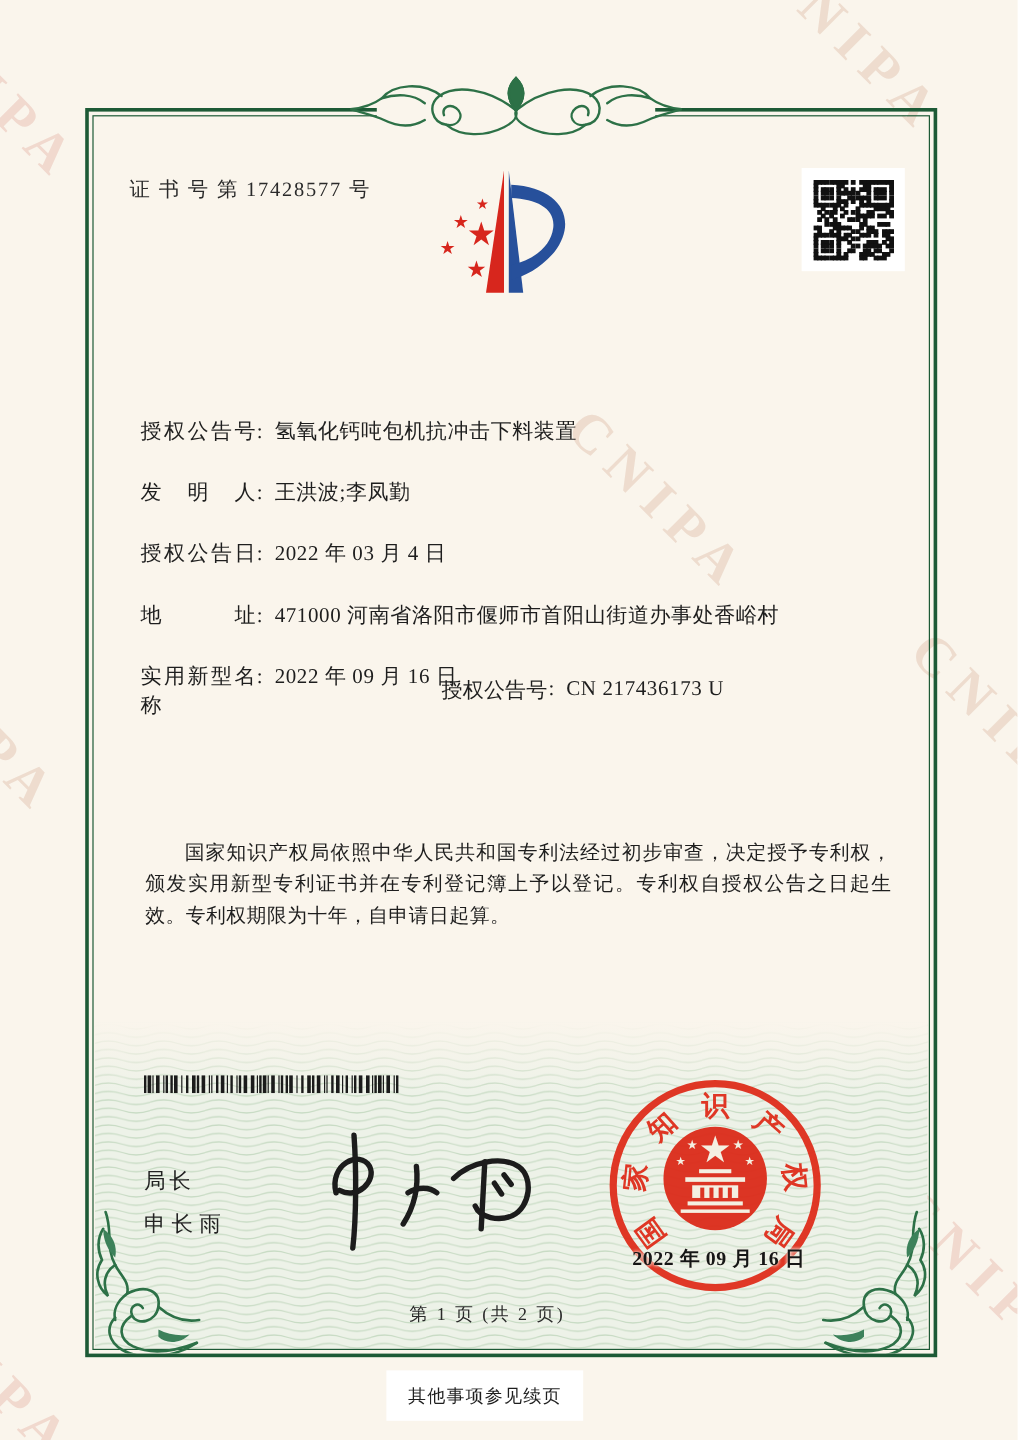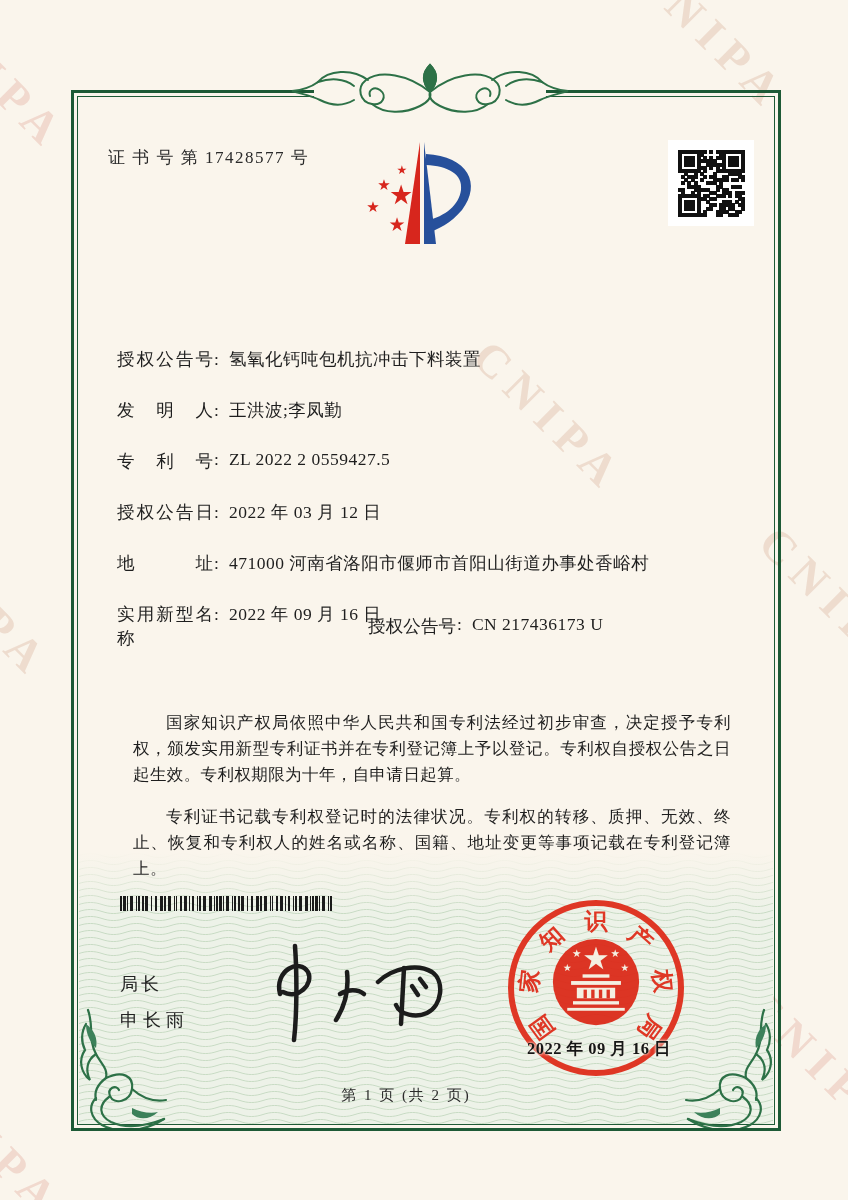--- a/index.html
+++ b/index.html
@@ -51,21 +51,21 @@
   .flabel{display:inline-block;width:96px;text-align:justify;text-align-last:justify;
           vertical-align:top;}
   .fcolon{display:inline-block;margin:0 10px 0 1px;}
   .fvalue{letter-spacing:.5px;}
   .fpair2{position:absolute;left:251px;top:12px;}
   .fpair2 .flabel{width:88px;}
 
   
   #body-text{position:absolute;left:117px;top:694px;width:630px;z-index:4;
              font-size:16.5px;line-height:26px;color:#1e1e1e;text-align:justify;letter-spacing:.4px;}
-  #body-text p{margin:16px;text-indent:2em;}
+  #body-text p{margin:4px;text-indent:2em;}
 
   
   #barcode{position:absolute;left:120px;top:896px;width:218px;height:15px;z-index:4;
            overflow:hidden;white-space:nowrap;font-size:0;}
   .bar{display:inline-block;height:15px;background:#1b1b1b;vertical-align:top;}
 
   #director-title{position:absolute;left:120px;top:972px;font-size:18px;letter-spacing:3px;
                   color:#222;z-index:4;font-family:"Liberation Sans","DejaVu Sans",sans-serif;}
   #director-name{position:absolute;left:120px;top:1008px;font-size:18px;letter-spacing:5px;
                  color:#222;z-index:4;font-family:"Liberation Sans","DejaVu Sans",sans-serif;}
@@ -422,39 +422,35 @@
 
 
   <div id="fields">
     <div class="frow">
       <span class="flabel">授权公告号</span><span class="fcolon">:</span><span class="fvalue">氢氧化钙吨包机抗冲击下料装置</span>
     </div>
     <div class="frow">
       <span class="flabel">发明人</span><span class="fcolon">:</span><span class="fvalue">王洪波;李凤勤</span>
     </div>
     <div class="frow">
-      <span class="flabel">专利号</span><span class="fcolon">:</span><span class="fvalue">ZL 2022 2 0559427.5</span>
-    </div>
-    <div class="frow">
-      <span class="flabel">授权公告日</span><span class="fcolon">:</span><span class="fvalue">2022 年 03 月 12 日</span>
+      <span class="flabel">授权公告日</span><span class="fcolon">:</span><span class="fvalue">2022 年 03 月 4 日</span>
     </div>
     <div class="frow">
       <span class="flabel">地址</span><span class="fcolon">:</span><span class="fvalue">471000 河南省洛阳市偃师市首阳山街道办事处香峪村</span>
     </div>
     <div class="frow">
       <span class="flabel">实用新型名称</span><span class="fcolon">:</span><span class="fvalue">2022 年 09 月 16 日</span>
       <span class="fpair2">
         <span class="flabel">授权公告号</span><span class="fcolon">:</span><span class="fvalue">CN 217436173 U</span>
       </span>
     </div>
   </div>
 
   <div id="body-text">
     <p>国家知识产权局依照中华人民共和国专利法经过初步审查，决定授予专利权，颁发实用新型专利证书并在专利登记簿上予以登记。专利权自授权公告之日起生效。专利权期限为十年，自申请日起算。</p>
-    <p>专利证书记载专利权登记时的法律状况。专利权的转移、质押、无效、终止、恢复和专利权人的姓名或名称、国籍、地址变更等事项记载在专利登记簿上。</p>
   </div>
 
   <div id="barcode"><span class="bar" style="width: 2px; margin-right: 1px;"></span><span class="bar" style="width: 3px; margin-right: 1px;"></span><span class="bar" style="width: 1px; margin-right: 2px;"></span><span class="bar" style="width: 3px; margin-right: 3px;"></span><span class="bar" style="width: 1px; margin-right: 1px;"></span><span class="bar" style="width: 2px; margin-right: 2px;"></span><span class="bar" style="width: 2px; margin-right: 1px;"></span><span class="bar" style="width: 3px; margin-right: 3px;"></span><span class="bar" style="width: 1px; margin-right: 3px;"></span><span class="bar" style="width: 2px; margin-right: 3px;"></span><span class="bar" style="width: 3px; margin-right: 1px;"></span><span class="bar" style="width: 2px; margin-right: 2px;"></span><span class="bar" style="width: 3px; margin-right: 3px;"></span><span class="bar" style="width: 1px; margin-right: 1px;"></span><span class="bar" style="width: 1px; margin-right: 3px;"></span><span class="bar" style="width: 2px; margin-right: 2px;"></span><span class="bar" style="width: 3px; margin-right: 2px;"></span><span class="bar" style="width: 1px; margin-right: 2px;"></span><span class="bar" style="width: 2px; margin-right: 3px;"></span><span class="bar" style="width: 1px; margin-right: 1px;"></span><span class="bar" style="width: 2px; margin-right: 2px;"></span><span class="bar" style="width: 3px; margin-right: 3px;"></span><span class="bar" style="width: 3px; margin-right: 2px;"></span><span class="bar" style="width: 1px; margin-right: 1px;"></span><span class="bar" style="width: 2px; margin-right: 1px;"></span><span class="bar" style="width: 3px; margin-right: 1px;"></span><span class="bar" style="width: 1px; margin-right: 2px;"></span><span class="bar" style="width: 3px; margin-right: 3px;"></span><span class="bar" style="width: 1px; margin-right: 1px;"></span><span class="bar" style="width: 2px; margin-right: 2px;"></span><span class="bar" style="width: 2px; margin-right: 1px;"></span><span class="bar" style="width: 3px; margin-right: 3px;"></span><span class="bar" style="width: 1px; margin-right: 3px;"></span><span class="bar" style="width: 2px; margin-right: 3px;"></span><span class="bar" style="width: 3px; margin-right: 1px;"></span><span class="bar" style="width: 2px; margin-right: 2px;"></span><span class="bar" style="width: 3px; margin-right: 3px;"></span><span class="bar" style="width: 1px; margin-right: 1px;"></span><span class="bar" style="width: 1px; margin-right: 3px;"></span><span class="bar" style="width: 2px; margin-right: 2px;"></span><span class="bar" style="width: 3px; margin-right: 2px;"></span><span class="bar" style="width: 1px; margin-right: 2px;"></span><span class="bar" style="width: 2px; margin-right: 3px;"></span><span class="bar" style="width: 1px; margin-right: 1px;"></span><span class="bar" style="width: 2px; margin-right: 2px;"></span><span class="bar" style="width: 3px; margin-right: 3px;"></span><span class="bar" style="width: 3px; margin-right: 2px;"></span><span class="bar" style="width: 1px; margin-right: 1px;"></span><span class="bar" style="width: 2px; margin-right: 1px;"></span><span class="bar" style="width: 3px; margin-right: 1px;"></span><span class="bar" style="width: 1px; margin-right: 2px;"></span><span class="bar" style="width: 3px; margin-right: 3px;"></span><span class="bar" style="width: 1px; margin-right: 1px;"></span><span class="bar" style="width: 2px; margin-right: 2px;"></span></div>
 
   <div id="director-title">局长</div>
   <div id="director-name">申长雨</div>
   <svg id="signature" viewBox="0 0 200 112" xmlns="http://www.w3.org/2000/svg">
     <g stroke="#1c1c1c" stroke-width="4.5" fill="none" stroke-linecap="round">
       <path d="M30,60 C24,36 50,24 58,38 C64,50 48,66 33,58"></path>
       <path d="M45,12 C47,40 47,80 44,106"></path>
@@ -491,14 +487,15 @@
       <rect x="-5" y="8" width="3.5" height="9" fill="#dc2b1a"></rect>
       <rect x="3" y="8" width="3.5" height="9" fill="#dc2b1a"></rect>
       <rect x="11" y="8" width="3.5" height="9" fill="#dc2b1a"></rect>
       <rect x="-24" y="20" width="48" height="3.5" fill="#f5f0e2"></rect>
       <rect x="-30" y="27" width="60" height="3" fill="#f5f0e2"></rect>
     </svg>
   </div>
   <div id="seal-date">2022 年 09 月 16 日</div>
 
   <div id="page-indicator">第 1 页 (共 2 页)</div>
+  <div id="footer-note">其他事项参见续页</div>
 
 </div>
 
 </body></html>

